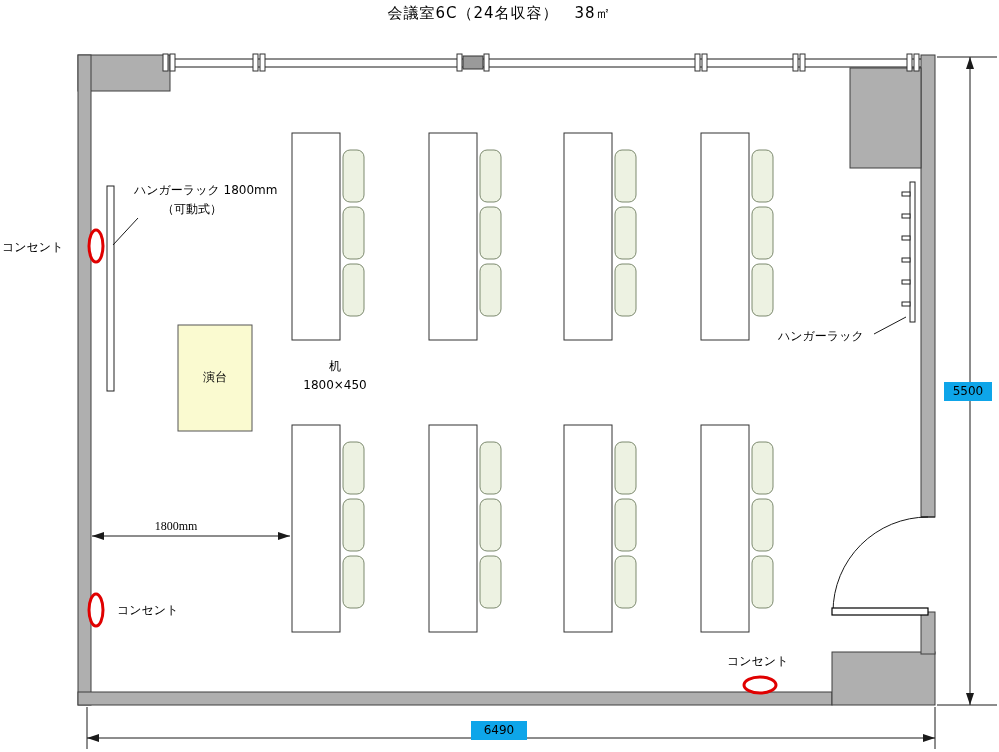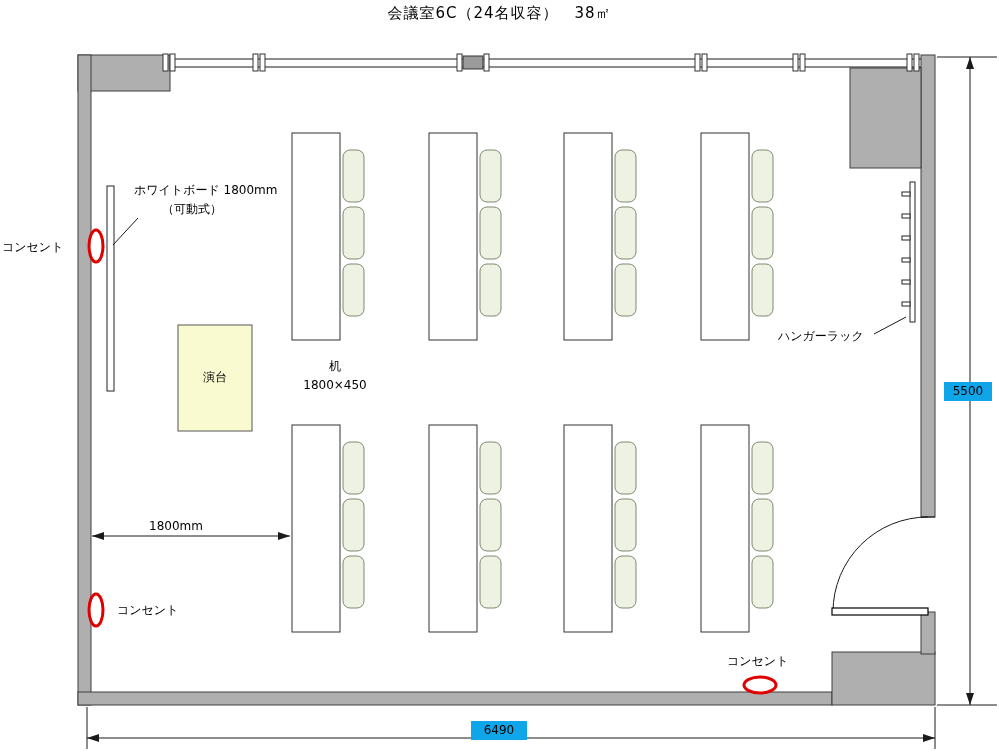--- a/index.html
+++ b/index.html
@@ -166,33 +166,33 @@
       <polygon points="970,57 966,69 974,69"></polygon>
       <polygon points="970,705 966,693 974,693"></polygon>
       <line x1="87" y1="707" x2="87" y2="749"></line>
       <line x1="935" y1="707" x2="935" y2="749"></line>
       <line x1="87" y1="738" x2="935" y2="738"></line>
       <polygon points="87,738 99,734 99,742"></polygon>
       <polygon points="935,738 923,734 923,742"></polygon>
     </g>
   </svg>
 
-  <div class="lbl" style="left:134px; top:181px;">ホワイトボード 1800mm</div>
+  <div class="lbl" style="left:134px; top:181px;">ハンガーラック 1800mm</div>
   <div class="lbl" style="left:162px; top:200px;text-align:right;">（可動式）</div>
 
   <div class="lbl" style="left:2px; top:238px;">コンセント</div>
   <div class="lbl" style="left:117px; top:601px;">コンセント</div>
   <div class="lbl" style="left:727px; top:652px;">コンセント</div>
 
   <div class="lbl center" style="left:178px; top:368px; width:74px;">演台</div>
 
   <div class="lbl center" style="left:283px; top:357px; width:104px;">
     <div>机</div>
     <div>1800×450</div>
   </div>
 
   <div class="lbl" style="left:778px; top:327px;text-align:center;">ハンガーラック</div>
 
-  <div class="lbl center" style="left:126px; top:517px; width:100px;">1800mm</div>
+  <div class="lbl center" style="left:126px; top:517px; width:100px;font-family:Liberation Serif, serif;">1800mm</div>
   <div class="lbl center bg" style="left:944px; top:382px; width:48px;">5500</div>
   <div class="lbl center bg" style="left:471px; top:721px; width:56px;">6490</div>
 
 </div>
 
 </body></html>

